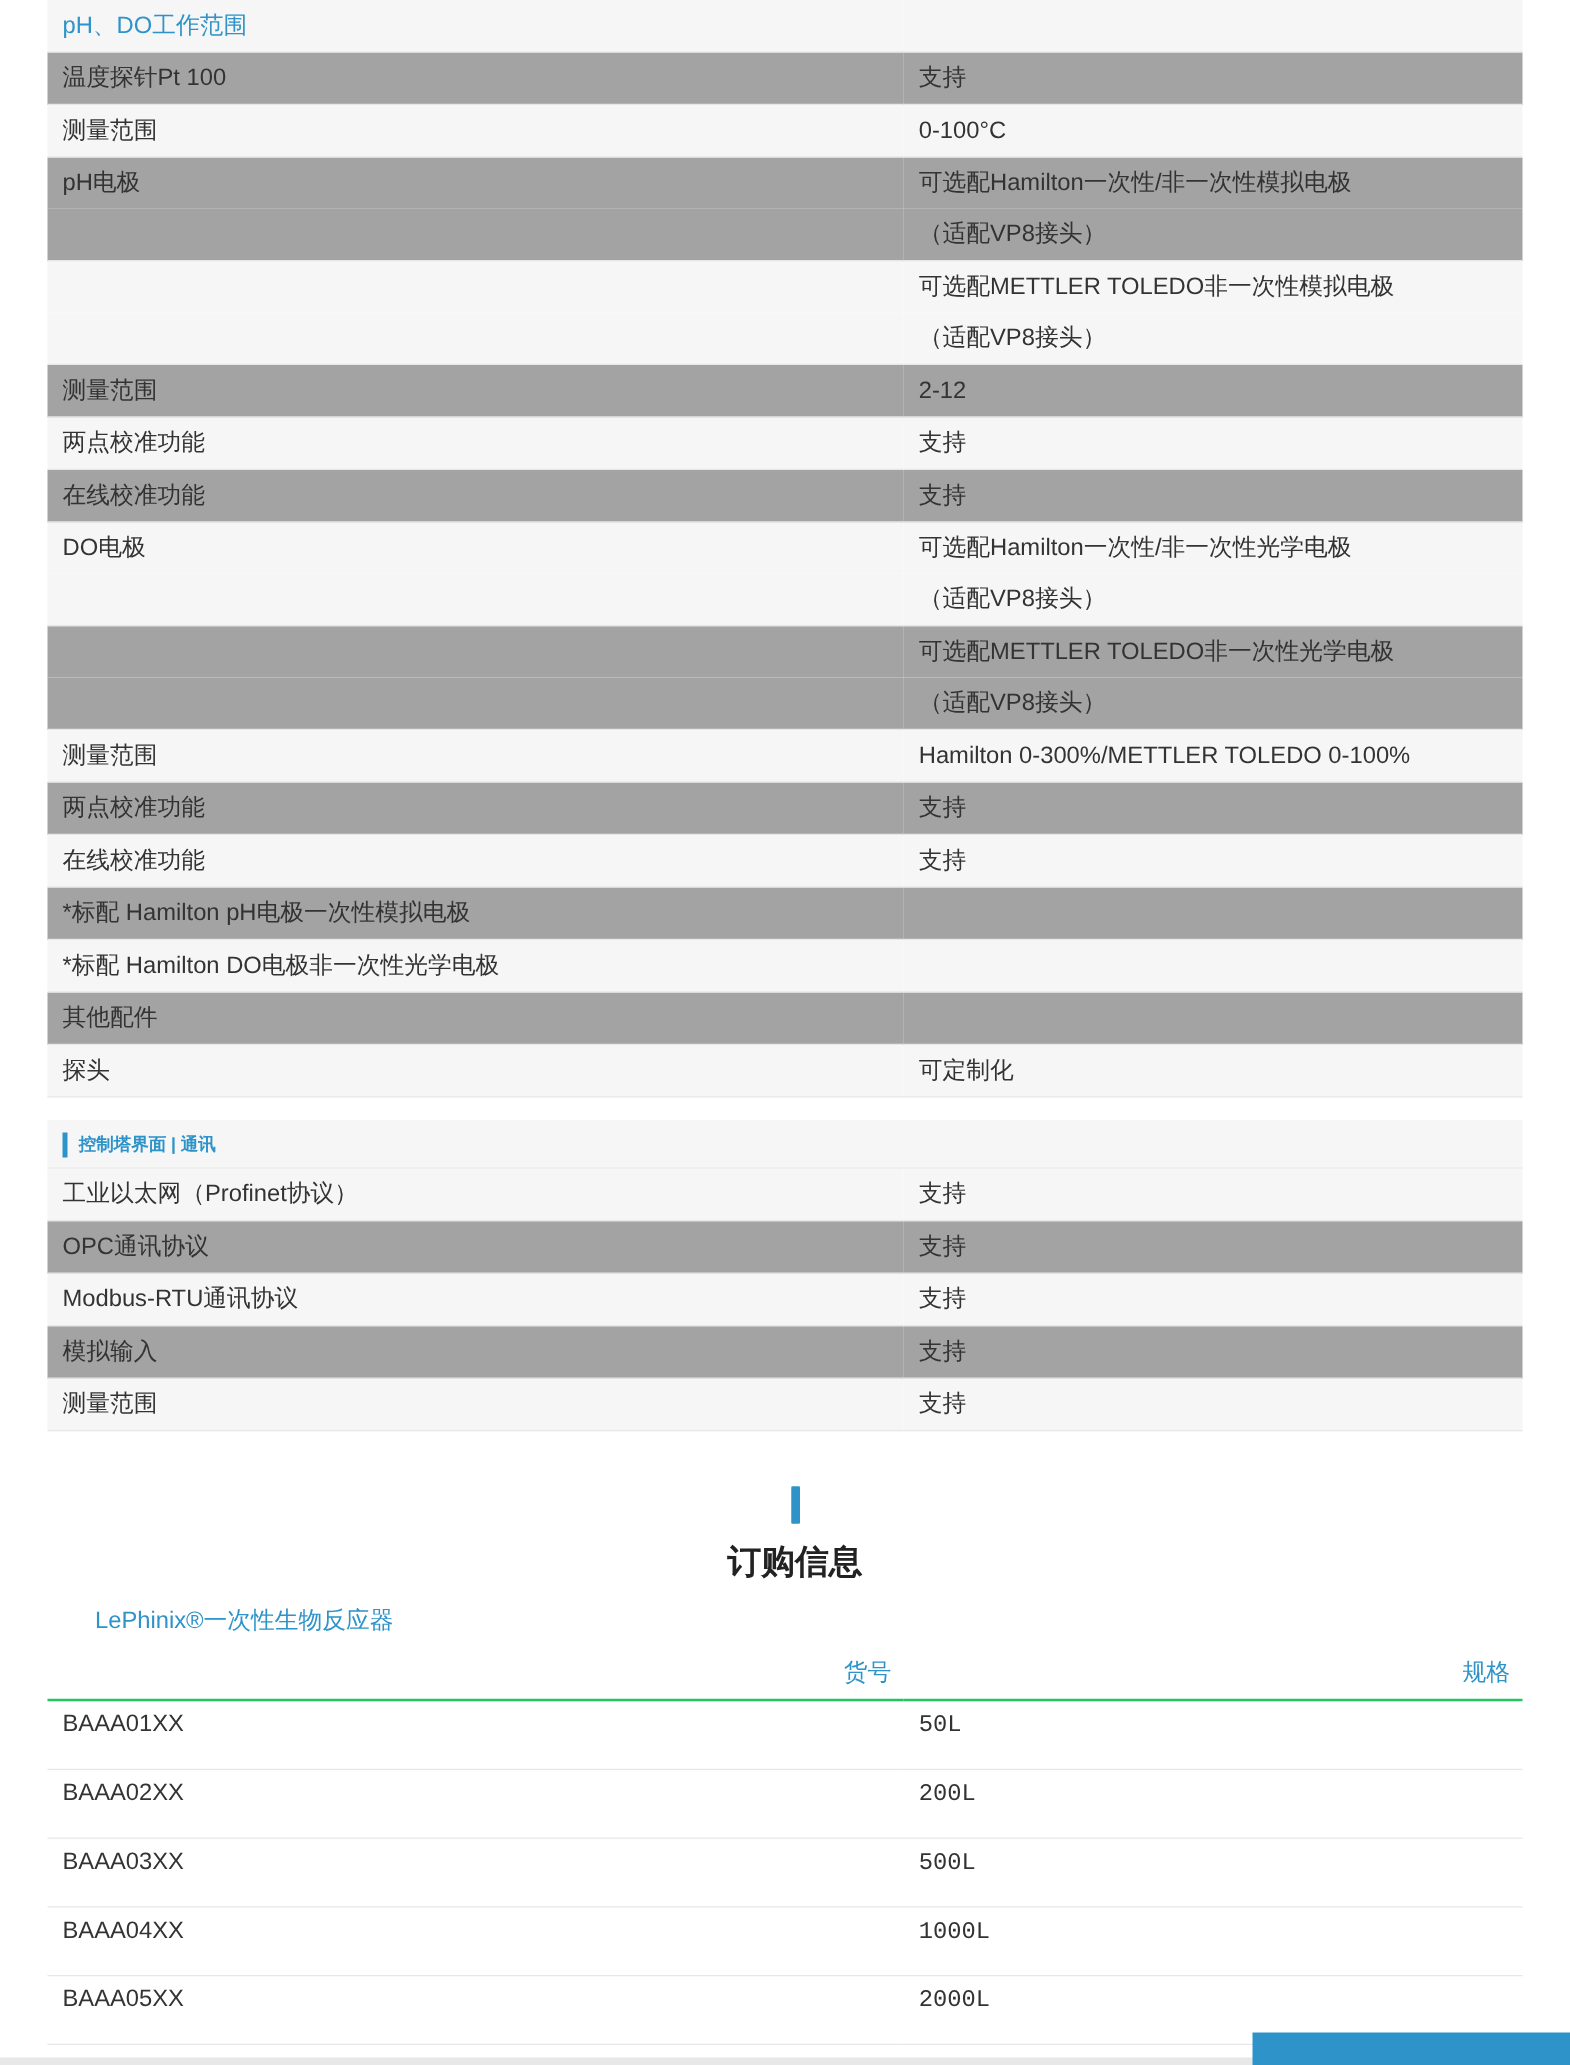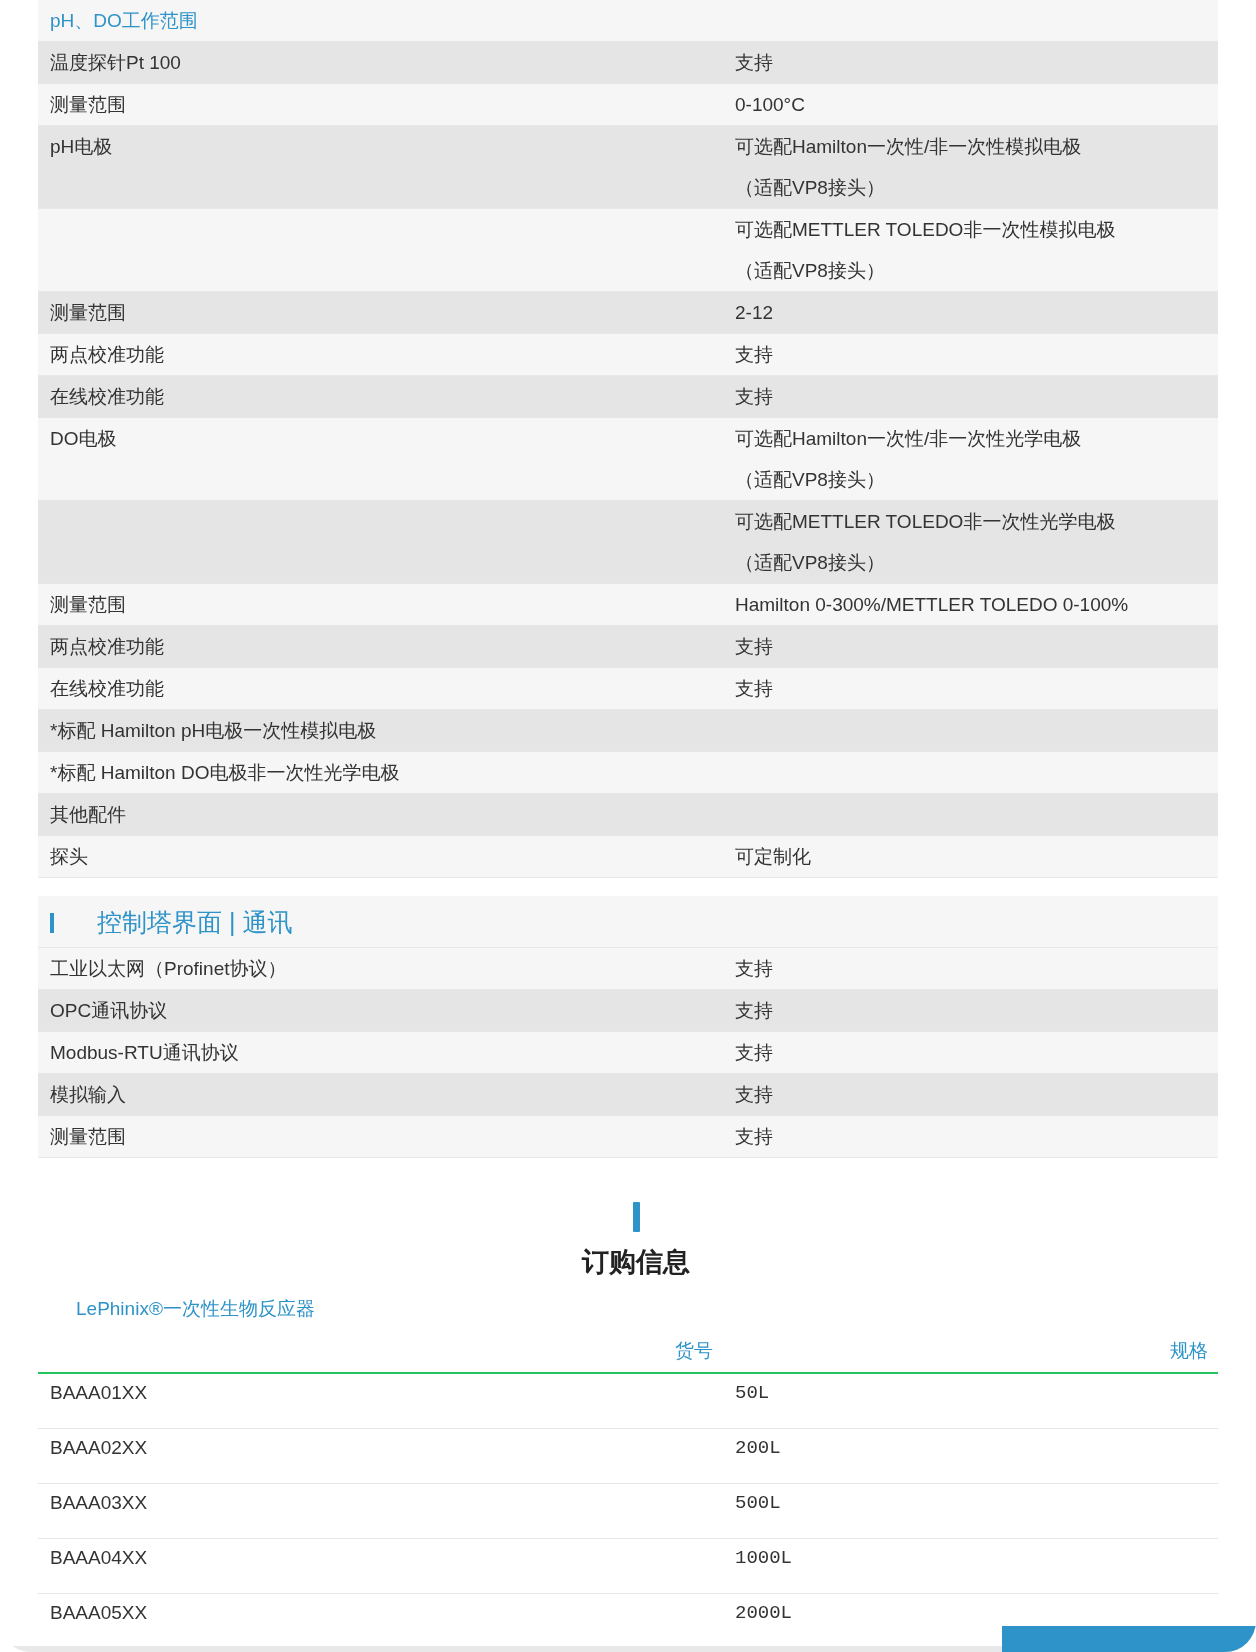--- a/index.html
+++ b/index.html
@@ -7,41 +7,40 @@
     margin: 0; padding: 0;
     background: #ffffff;
     font-family: "Liberation Sans", "DejaVu Sans", sans-serif;
   }
   .page {
     position: relative;
     width: 1256px;
     min-height: 1652px;
     background: #ffffff;
     overflow: hidden;
-    border-radius: 31px;
   }
   
   .spec-table {
     width: 1180px;
     margin: 0 auto;
     border-collapse: collapse;
     table-layout: fixed;
   }
   .spec-table td {
     padding: 7px 10px 7px 12px;
     font-size: 19px;
     line-height: 27px;
     color: #333333;
     vertical-align: top;
     border-bottom: 1px solid #e7e7e7;
   }
   .spec-table td.col-label { width: 685px; }
   .spec-table td.col-value { width: 495px; }
   .spec-table tr.alt td { background: #f6f6f6; }
-  .spec-table tr.plain td { background: #e5e5e5; }
+  .spec-table tr.plain td { background: #a3a3a3; }
   .link-cell { color: #2e93c8; }
   .nb { border-bottom: none !important; }
 
   
   .subhead td {
     background: #f6f6f6;
     color: #2e93c8;
     font-size: 19px;
   }
 
@@ -53,21 +52,21 @@
     align-items: center;
     gap: 9px;
     padding: 10px 0 8px 12px;
     background: #f6f6f6;
     border-bottom: 1px solid #e7e7e7;
   }
   .group-head .bar {
     width: 4px; height: 20px; background: #2e93c8; display: inline-block;
   }
   .group-head .txt {
-    font-size: 25px; color: #2e93c8; font-weight: 400; margin-left: 34px;
+    font-size: 14px; color: #2e93c8; font-weight: 700;
   }
 
   
   .section-title {
     width: 1180px;
     margin: 44px auto 16px auto;
     display: flex;
     align-items: center;
     gap: 12px;
     padding-left: 16px;

